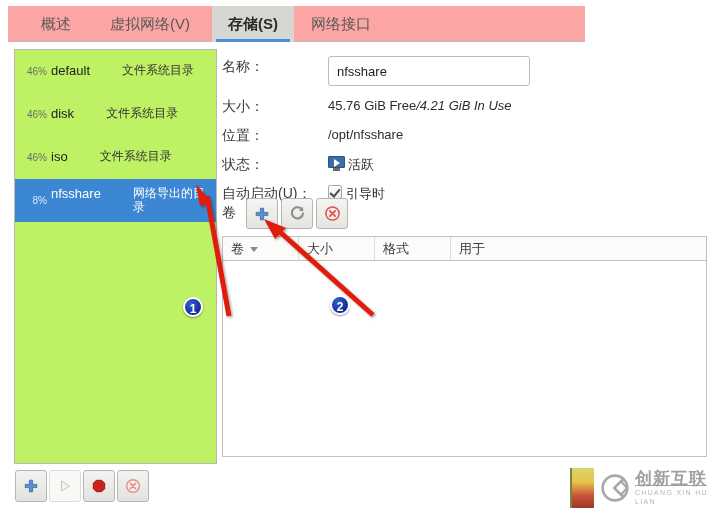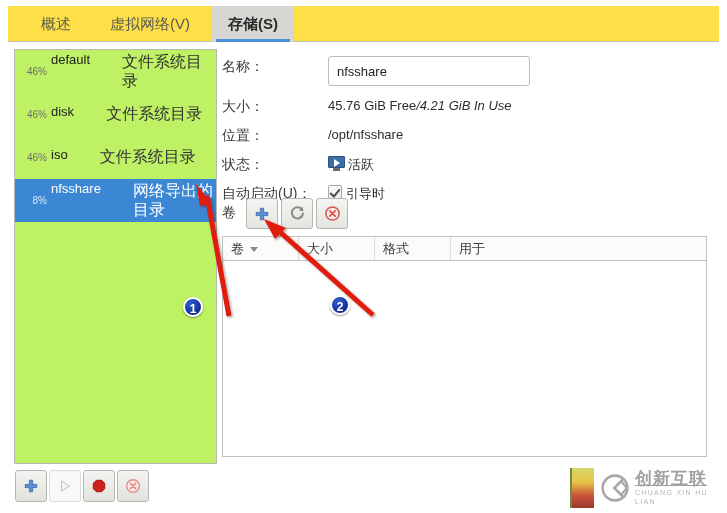--- a/index.html
+++ b/index.html
@@ -21,23 +21,23 @@
     left: 0; top: 0;
     width: 727px; height: 513px;
     background: #ffffff;
     overflow: hidden;
   }
 
   
   #tabbar {
     position: absolute;
     left: 8px; top: 6px;
-    width: 711px;
+    width: 577px;
     height: 36px;
-    background: #fde047;
+    background: #fca5a5;
     border-bottom: 1px solid #bdbdb8;
     box-sizing: border-box;
   }
   .tab {
     position: absolute;
     top: 0;
     height: 36px;
     line-height: 36px;
     font-size: 15px;
     color: #5a5a57;
@@ -107,21 +107,21 @@
     flex-direction: row;
     justify-content: center;
     line-height: 1.15;
     gap: 32px;
   }
   .pool-name {
     font-size: 13px;
     color: #222222;
   }
   .pool-desc {
-    font-size: 16px;
+    font-size: 12px;
     color: #333333;
   }
   .pool-row.selected .pool-name,
   .pool-row.selected .pool-desc { color: #ffffff; }
 
   
   #pool-toolbar {
     position: absolute;
     left: 15px; top: 428px;
     display: flex;
@@ -385,20 +385,23 @@
   <div id="tabbar">
     <div class="tab" style="left:16px;width:64px;">
       <span>概述</span>
     </div>
     <div class="tab" style="left:80px;width:124px;">
       <span>虚拟网络(V)</span>
     </div>
     <div class="tab active" style="left:204px;width:82px;">
       <span>存储(S)</span>
     </div>
+    <div class="tab" style="left:286px;width:94px;">
+      <span>网络接口</span>
+    </div>
   </div>
 
   <div id="content">
 
     <div id="pool-list">
 
       <div class="pool-row">
         <div class="pool-pct">46%</div>
         <div class="pool-text">
           <span class="pool-name">default</span>

